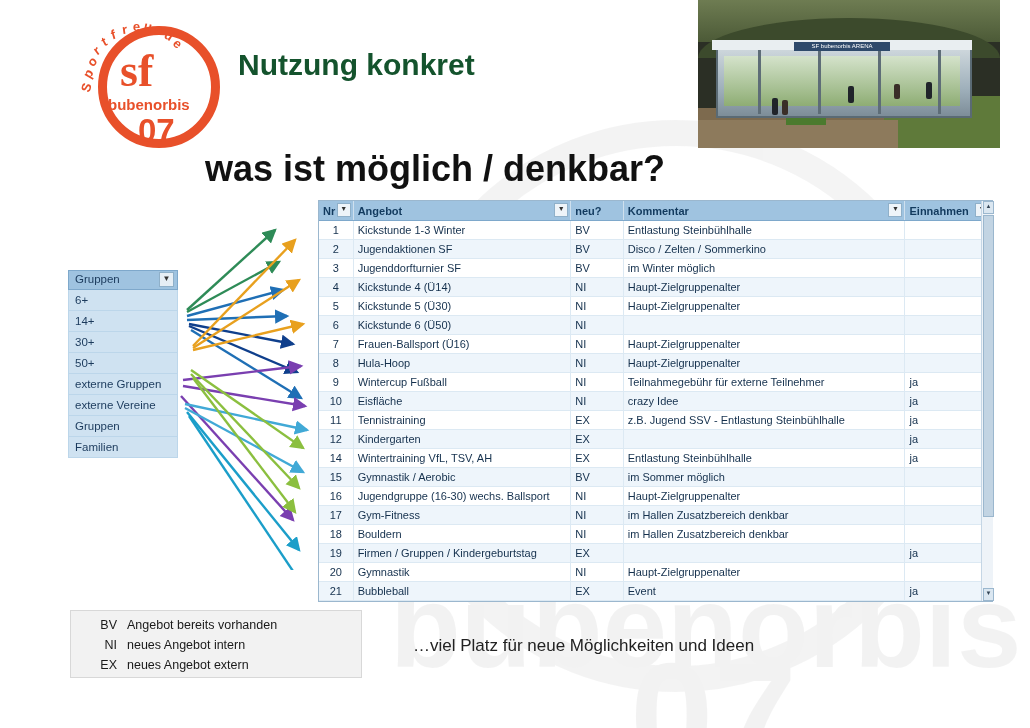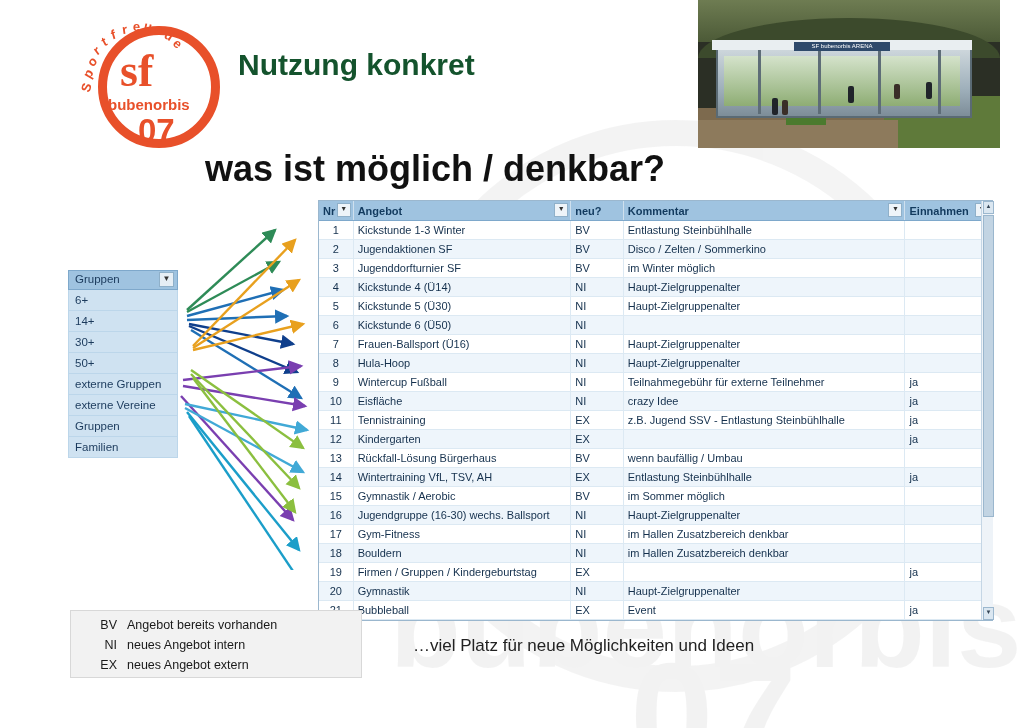--- a/index.html
+++ b/index.html
@@ -399,27 +399,20 @@
           <td class="c-ein">ja</td>
         </tr>
         <tr>
           <td class="c-nr">12</td>
           <td class="c-ang">Kindergarten</td>
           <td class="c-neu">EX</td>
           <td class="c-kom"></td>
           <td class="c-ein">ja</td>
         </tr>
         <tr>
-          <td class="c-nr">13</td>
-          <td class="c-ang">Rückfall-Lösung Bürgerhaus</td>
-          <td class="c-neu">BV</td>
-          <td class="c-kom">wenn baufällig / Umbau</td>
-          <td class="c-ein"></td>
-        </tr>
-        <tr>
           <td class="c-nr">14</td>
           <td class="c-ang">Wintertraining VfL, TSV, AH</td>
           <td class="c-neu">EX</td>
           <td class="c-kom">Entlastung Steinbühlhalle</td>
           <td class="c-ein">ja</td>
         </tr>
         <tr>
           <td class="c-nr">15</td>
           <td class="c-ang">Gymnastik / Aerobic</td>
           <td class="c-neu">BV</td>

